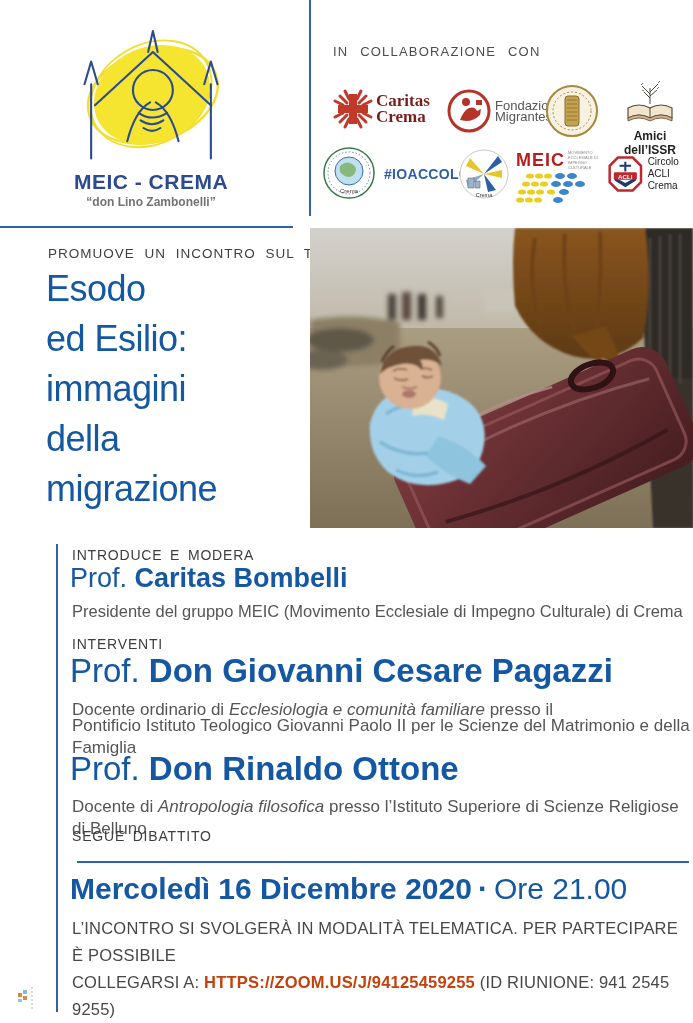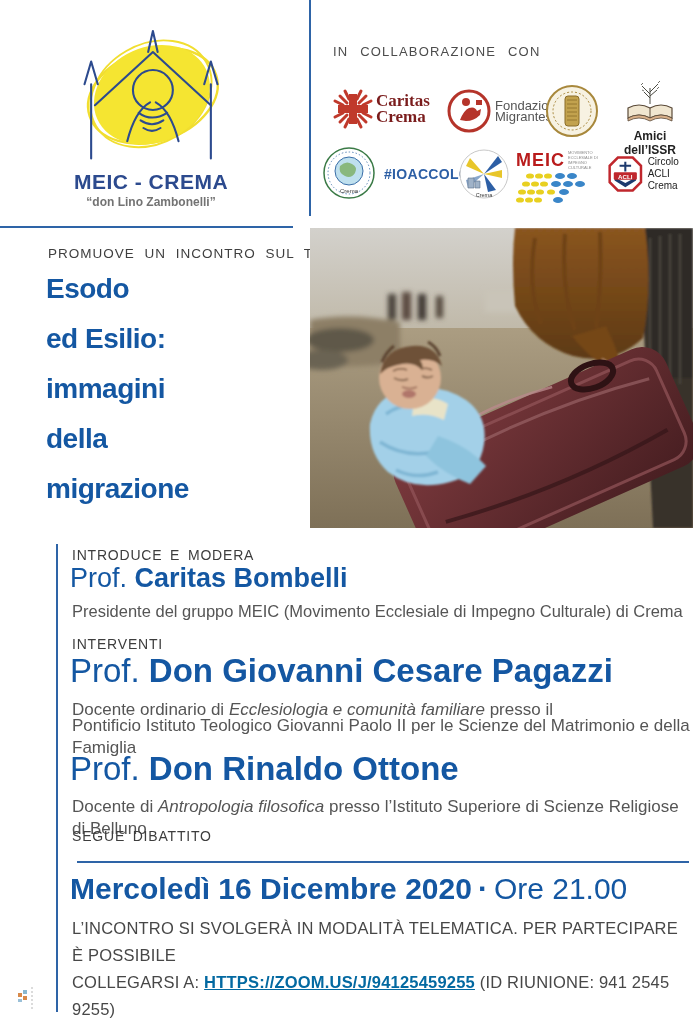--- a/index.html
+++ b/index.html
@@ -24,40 +24,40 @@
   .ioaccolgo{font-size:14px;font-weight:700;color:#2d5fa5;letter-spacing:.3px;}
   .meic-word{font-size:18px;font-weight:700;color:#b91c1c;letter-spacing:1px;}
   .meic-sub{font-size:4px;color:#8a8a8a;width:52px;line-height:5px;}
   .acli-caption{font-size:10px;color:#222;line-height:12px;}
   .hrule-top{position:absolute;left:0;top:226px;width:293px;height:2px;background:#2e64a7;}
   
   .kicker{
     position:absolute;left:48px;top:246px;font-size:13.5px;color:#3f3f3f;
     letter-spacing:1px;word-spacing:5px;
   }
-  .title{position:absolute;left:46px;top:264px;font-size:28px;line-height:50px;
-    font-weight:700;color:#1457a2;letter-spacing:-.5px;}
+  .title{position:absolute;left:46px;top:264px;font-size:36px;line-height:50px;
+    font-weight:400;color:#1457a2;letter-spacing:-.5px;}
   
   .photo{position:absolute;left:310px;top:228px;width:383px;height:300px;overflow:hidden;}
   
   .vrule-left{position:absolute;left:56px;top:544px;width:2px;height:468px;background:#2e64a7;}
   .small-label{position:absolute;left:72px;font-size:14px;color:#3d3d3d;letter-spacing:.8px;word-spacing:3px;}
   .person{position:absolute;left:70px;color:#1457a2;white-space:nowrap;}
   .person .prefix{font-weight:400;}
   .person .name{font-weight:700;}
   .role{position:absolute;left:72px;font-size:17px;color:#555;line-height:22px;}
   .role .it{font-style:italic;}
   .hrule-mid{position:absolute;left:77px;top:861px;width:612px;height:2px;background:#2e64a7;}
   .schedule{position:absolute;left:70px;top:872px;font-size:30px;color:#1457a2;white-space:nowrap;}
   .schedule .date{font-weight:700;}
   .schedule .dot{font-weight:700;margin:0 6px;}
   .schedule .time{font-weight:400;}
   .info{position:absolute;left:72px;top:915px;width:615px;font-size:16.5px;color:#474747;
     line-height:27px;letter-spacing:.2px;}
-  .info a{color:#0369a1;font-weight:700;text-decoration:underline;cursor:pointer;}
+  .info a{color:#c2410c;font-weight:700;cursor:pointer;}
   
   .print-mark{position:absolute;left:12px;top:983px;width:30px;height:30px;}
 </style>
 </head>
 <body>
 
 <div class="poster">
 
   <div class="brand-block">
     <svg width="190" height="152" viewBox="0 0 190 160">

